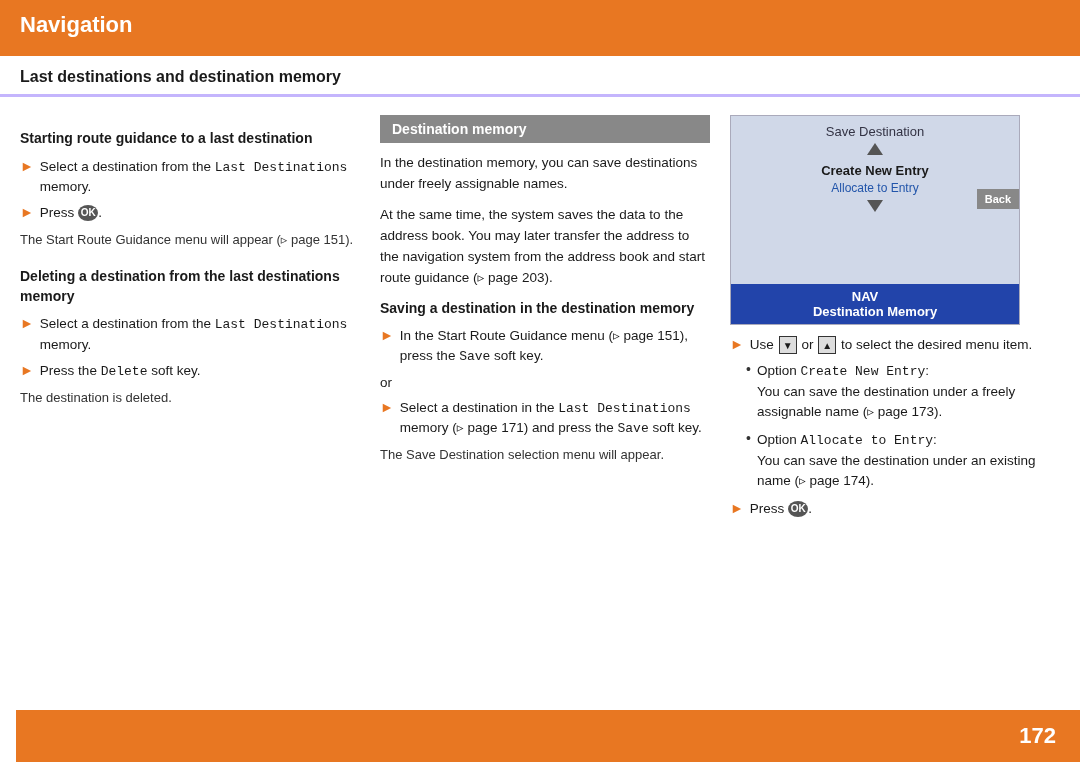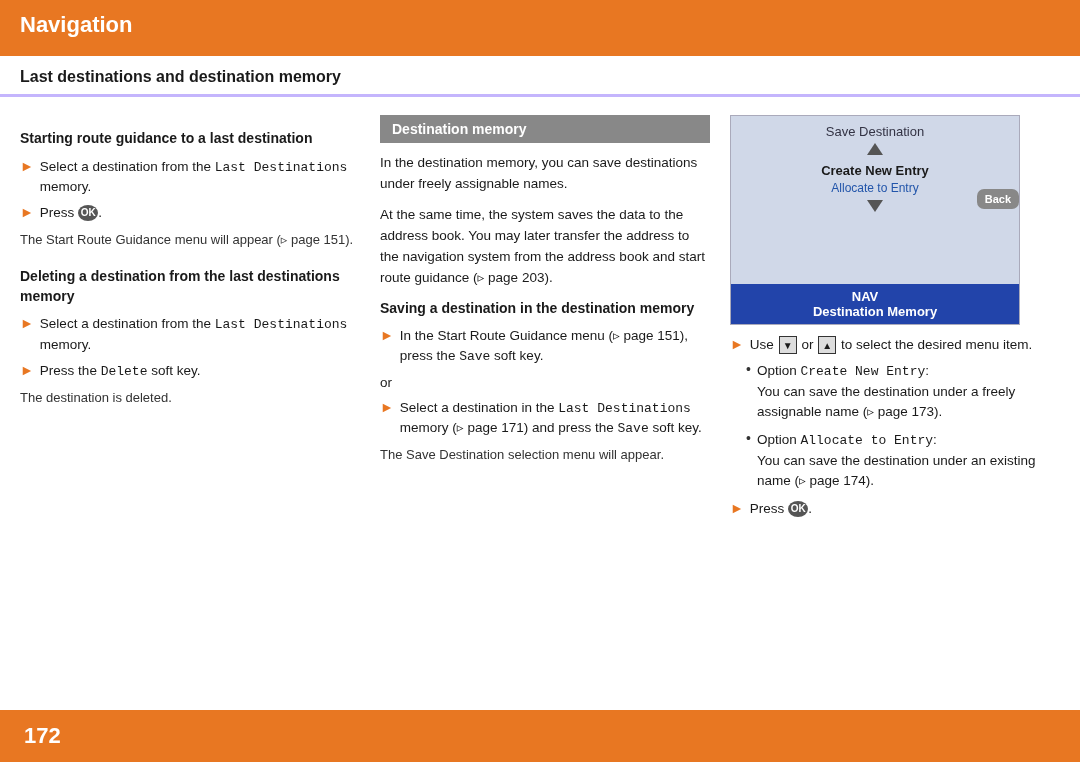--- a/index.html
+++ b/index.html
@@ -206,21 +206,20 @@
     .nav-back-btn {
       position: absolute;
       right: 0;
       top: 50%;
       transform: translateY(-50%);
       background: #888;
       color: #fff;
       font-size: 11px;
       font-weight: bold;
       padding: 4px 8px;
-      border-radius: 7px;
     }
 
     .nav-bottom-bar {
       position: absolute;
       bottom: 0;
       left: 0;
       right: 0;
       background: #2244aa;
       color: #fff;
       display: flex;
@@ -278,27 +277,28 @@
       background: #ddd;
       font-size: 10px;
       vertical-align: middle;
       margin: 0 1px;
     }
 
     
     .footer {
       position: absolute;
       bottom: 0;
-      left: 0;
+      left: 16px;
       right: 0;
       height: 52px;
       background: #e87722;
       display: flex;
       align-items: center;
       padding: 0 24px;
+      justify-content: flex-end;
     }
 
     .footer-page-num {
       color: #fff;
       font-size: 22px;
       font-weight: bold;
     }
   </style>
 </head>
 <body>

